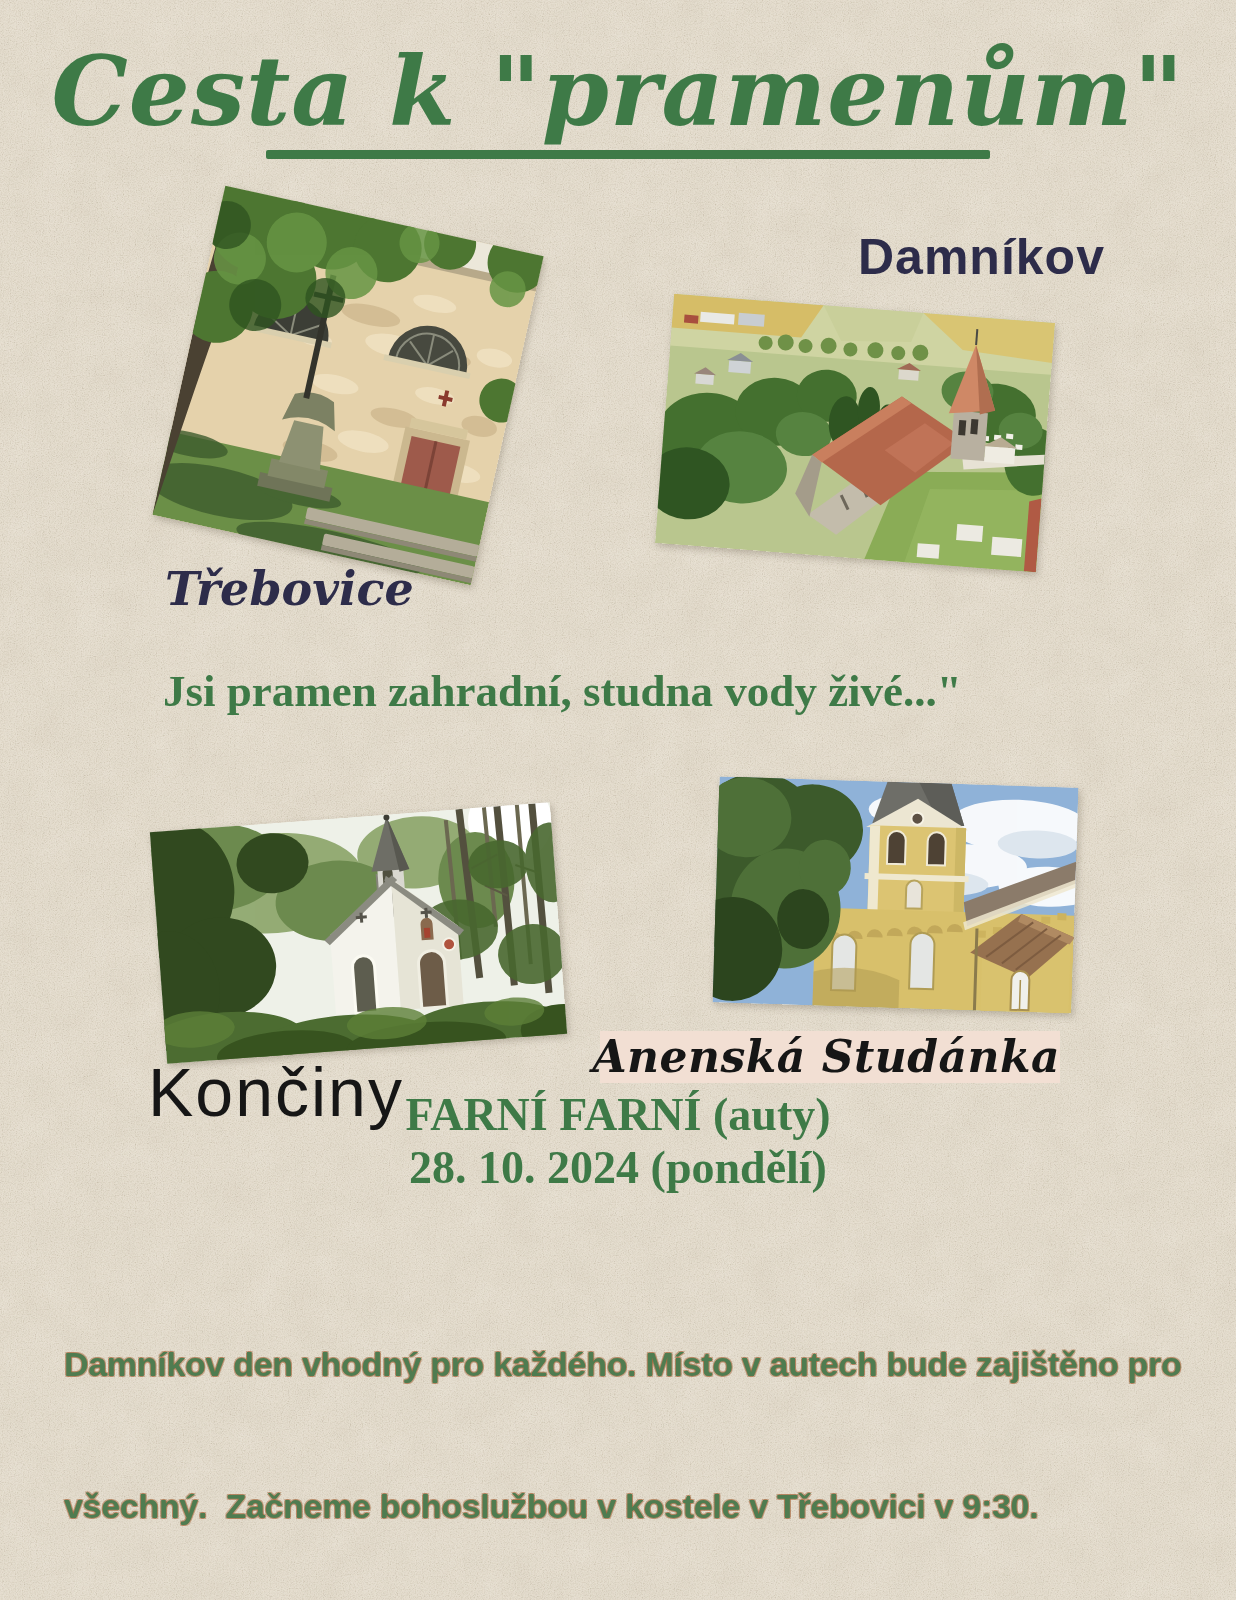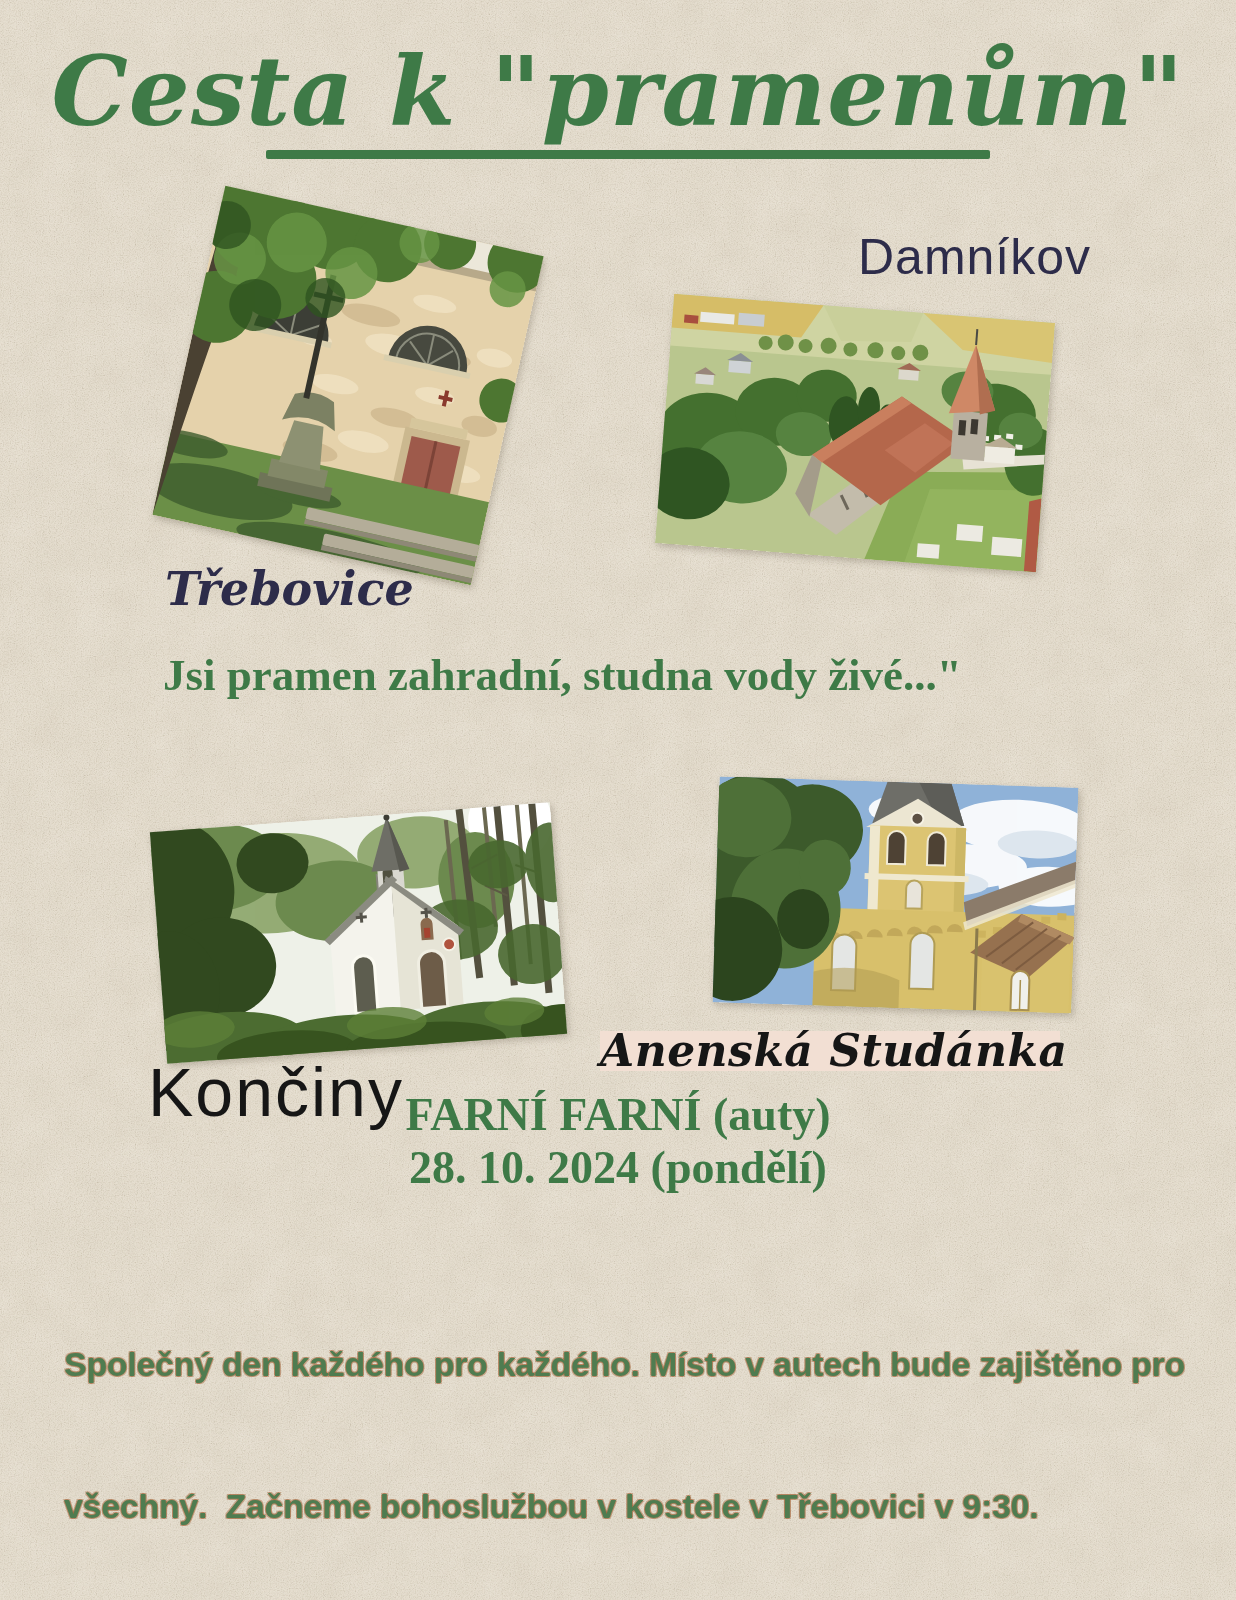--- a/index.html
+++ b/index.html
@@ -24,43 +24,43 @@
   .photo{position:absolute;z-index:2;box-shadow:2px 3px 7px rgba(80,70,50,.28);overflow:hidden;}
   .photo svg{display:block;width:100%;height:100%;}
   .photo-trebovice{left:185px;top:217px;width:326px;height:337px;transform:rotate(12.5deg);}
   .photo-damnikov{left:664px;top:308px;width:382px;height:250px;transform:rotate(4.4deg);}
   .photo-konciny{left:158px;top:817px;width:401px;height:232px;transform:rotate(-4.3deg);}
   .photo-anenska{left:716px;top:782px;width:359px;height:226px;transform:rotate(1.8deg);}
 
   
   .label-damnikov{
     left:858px;top:232px;z-index:3;
-    font-weight:400;font-size:50px;line-height:1;color:var(--navy,#2d2c4a);letter-spacing:1px;
+    font-weight:700;font-size:50px;line-height:1;color:var(--navy,#2d2c4a);letter-spacing:1px;
   }
   .label-trebovice{
     left:165px;top:566px;z-index:3;
     font-family:"DejaVu Serif",serif;font-style:italic;font-weight:700;
     font-size:46px;line-height:1;color:var(--navy,#2d2c4a);
   }
   .label-konciny{
     left:148px;top:1058px;z-index:3;
     font-weight:400;font-size:68px;line-height:1;color:var(--black,#161616);letter-spacing:2px;
   }
   .label-anenska-box{
-    left:600px;top:1031px;width:460px;height:40px;z-index:3;
+    left:600px;top:1031px;width:460px;height:52px;z-index:3;
     background:var(--pink,#f2dfd3);
-    display:flex;align-items:center;justify-content:flex-start;
+    display:flex;align-items:center;justify-content:flex-end;
   }
   .label-anenska-text{
     font-family:"DejaVu Serif",serif;font-style:italic;font-weight:700;
     font-size:44px;line-height:1;color:var(--black,#161616);letter-spacing:.5px;white-space:pre;
   }
 
   
-  .quote{left:163px;top:648px;z-index:3;
+  .quote{left:163px;top:664px;z-index:3;
     font-family:"Liberation Serif",serif;font-weight:700;
     font-size:45px;line-height:54px;color:var(--green,#3e7a47);white-space:pre;}
 
   
   .event{left:0;right:0;top:1088px;z-index:4;text-align:center;
     font-family:"Liberation Serif",serif;font-weight:700;
     font-size:46px;line-height:53px;color:var(--green,#3e7a47);white-space:pre;}
 
   
   .paragraph{left:64px;top:1246px;width:1128px;z-index:3;
@@ -451,21 +451,21 @@
   </div>
 
   <div class="layer label-anenska-box">
     <span class="label-anenska-text">Anenská Studánka</span>
   </div>
   <div class="layer label-konciny">Končiny</div>
 
   <div class="layer event"><span>FARNÍ FARNÍ (auty)</span><br><span>28. 10. 2024 (pondělí)</span></div>
 
   <div class="layer paragraph">
-    <div>Společný den každého pro každého. Místo v autech bude zajištěno pro</div>
+    <div>Damníkov den vhodný pro každého. Místo v autech bude zajištěno pro</div>
     <div>všechný.  Začneme bohoslužbou v kostele v Třebovici v 9:30.</div>
     
     
     
     
     
   </div>
 
 </div>
 

